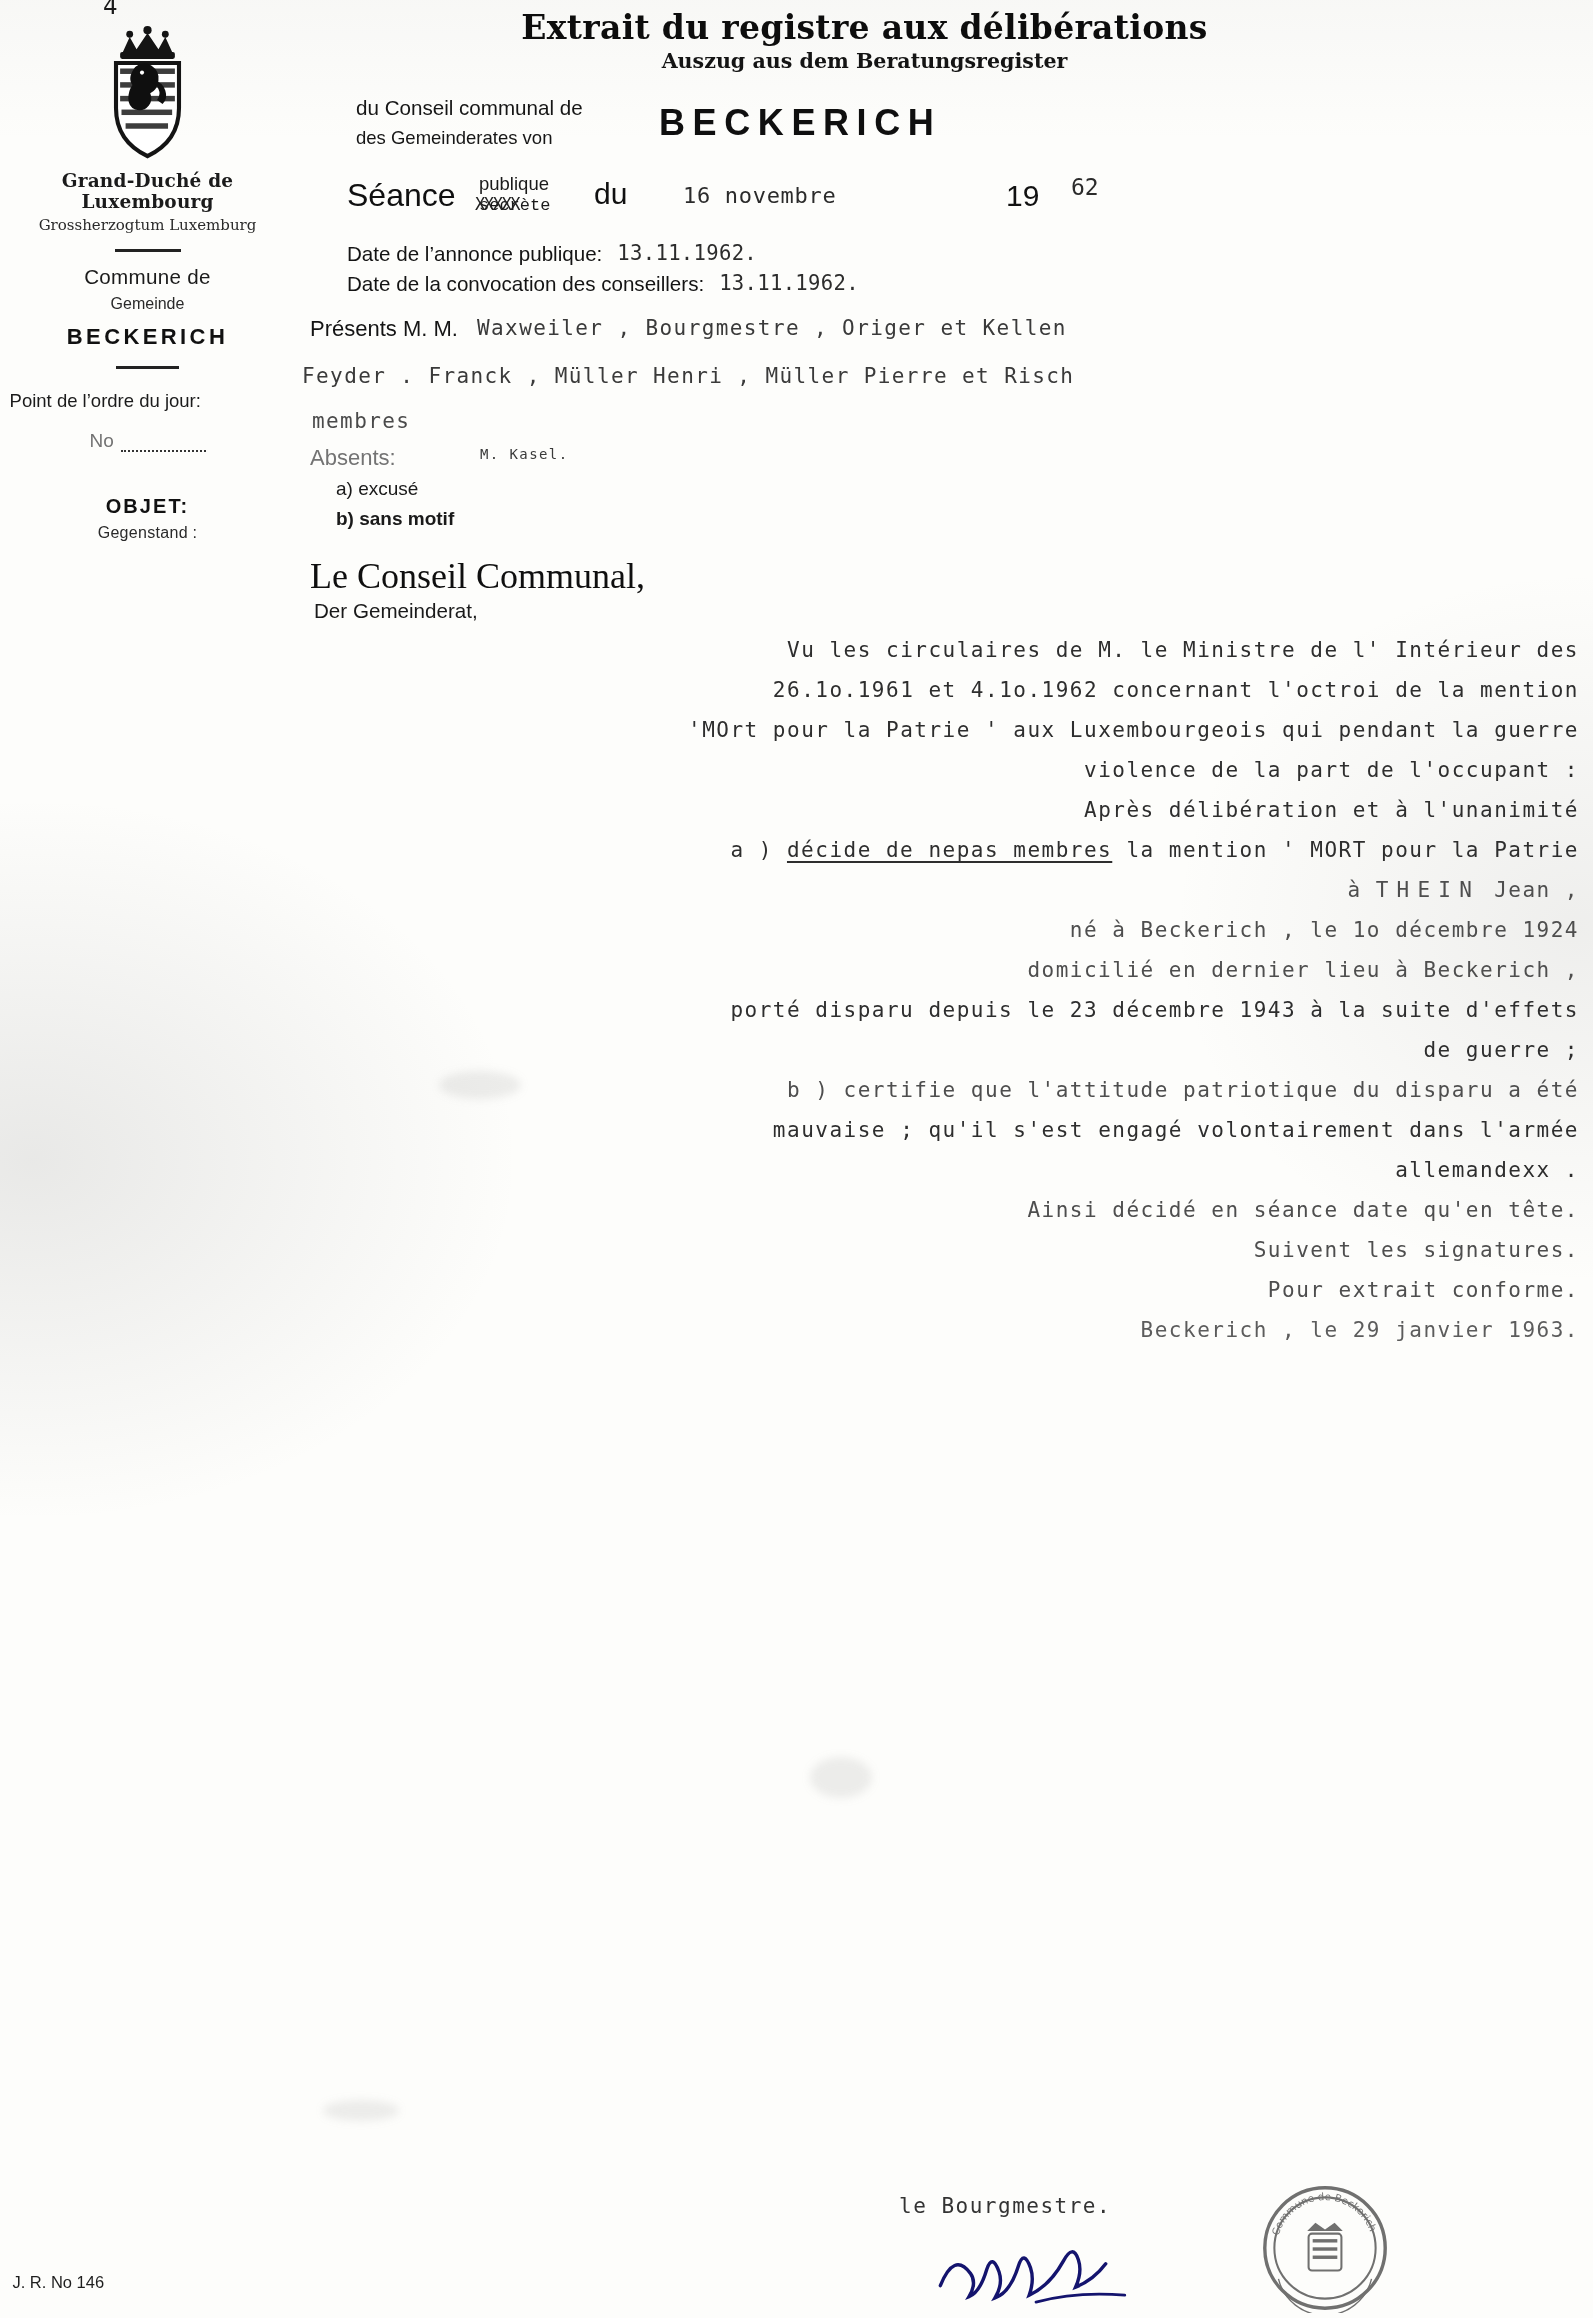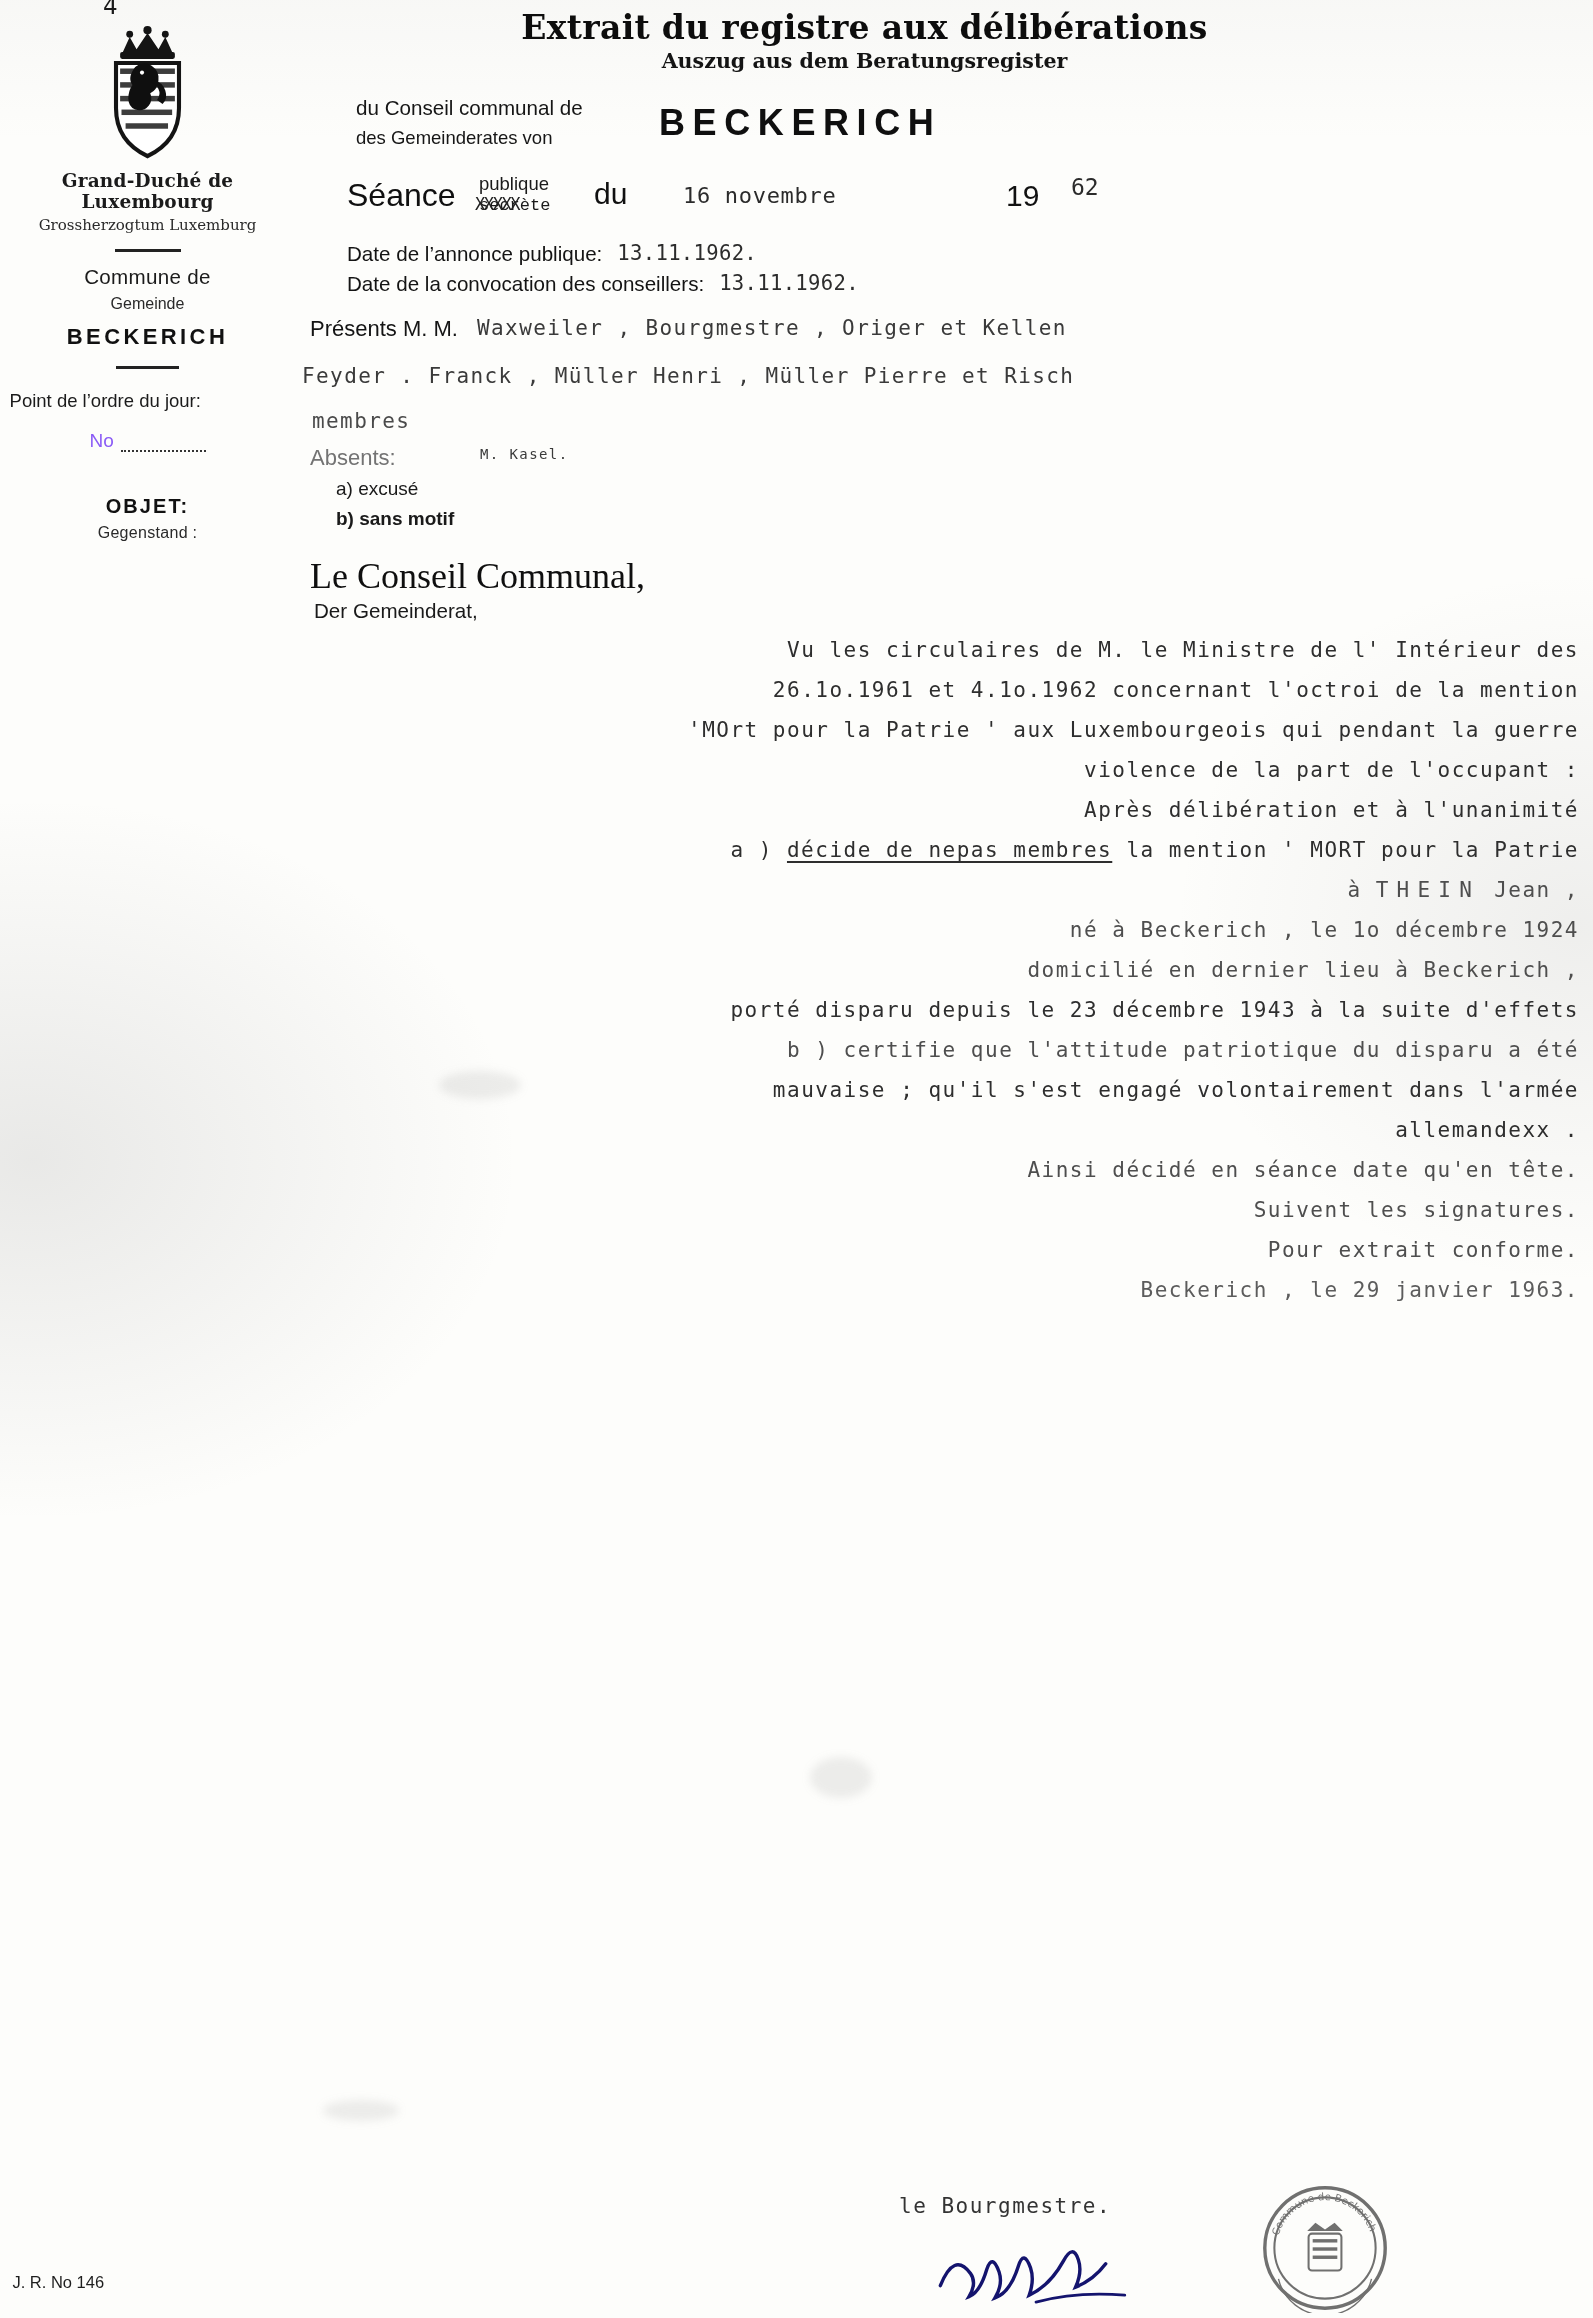--- a/index.html
+++ b/index.html
@@ -104,21 +104,21 @@
   .no-row {
     margin-top: 18px;
     display: flex;
     align-items: flex-end;
     justify-content: center;
     gap: 2.7px;
   }
   .no-label {
     font-family: "Liberation Sans", sans-serif;
     font-size: 19px;
-    color: #8b5cf6;
+    color: #737373;
   }
   .no-value {
     font-family: "DejaVu Sans", sans-serif;
     font-size: 23px;
     color: #1a1a1a;
     position: relative;
     top: -6.9px;
     left: 4.1px;
   }
   .no-underline {
@@ -553,20 +553,21 @@
     <p>Après délibération et à l'unanimité</p>
     <p>
       <span>a )&nbsp;</span><span class="ul">décide de nepas membres</span><span>&nbsp;la mention ' MORT pour la Patrie</span>
     </p>
     <p class="faint">
       <span>à&nbsp;</span><span class="spaced">THEIN</span><span>&nbsp;Jean ,</span>
     </p>
     <p class="faint">né à Beckerich , le 1o décembre 1924</p>
     <p class="faint">domicilié en dernier lieu à Beckerich ,</p>
     <p>porté disparu depuis le 23 décembre 1943 à la suite d'effets</p>
+    <p>de guerre ;</p>
     <p class="faint">b ) certifie que l'attitude patriotique du disparu a été</p>
     <p>mauvaise ; qu'il s'est engagé volontairement dans l'armée</p>
     <p>allemandexx .</p>
     <p class="faint">Ainsi décidé en séance date qu'en tête.</p>
     <p class="faint">Suivent les signatures.</p>
     <p class="faint">Pour extrait conforme.</p>
     <p class="faint2">Beckerich , le 29 janvier 1963.</p>
   </div>
 
   <div class="sig-line">le Bourgmestre.</div>

